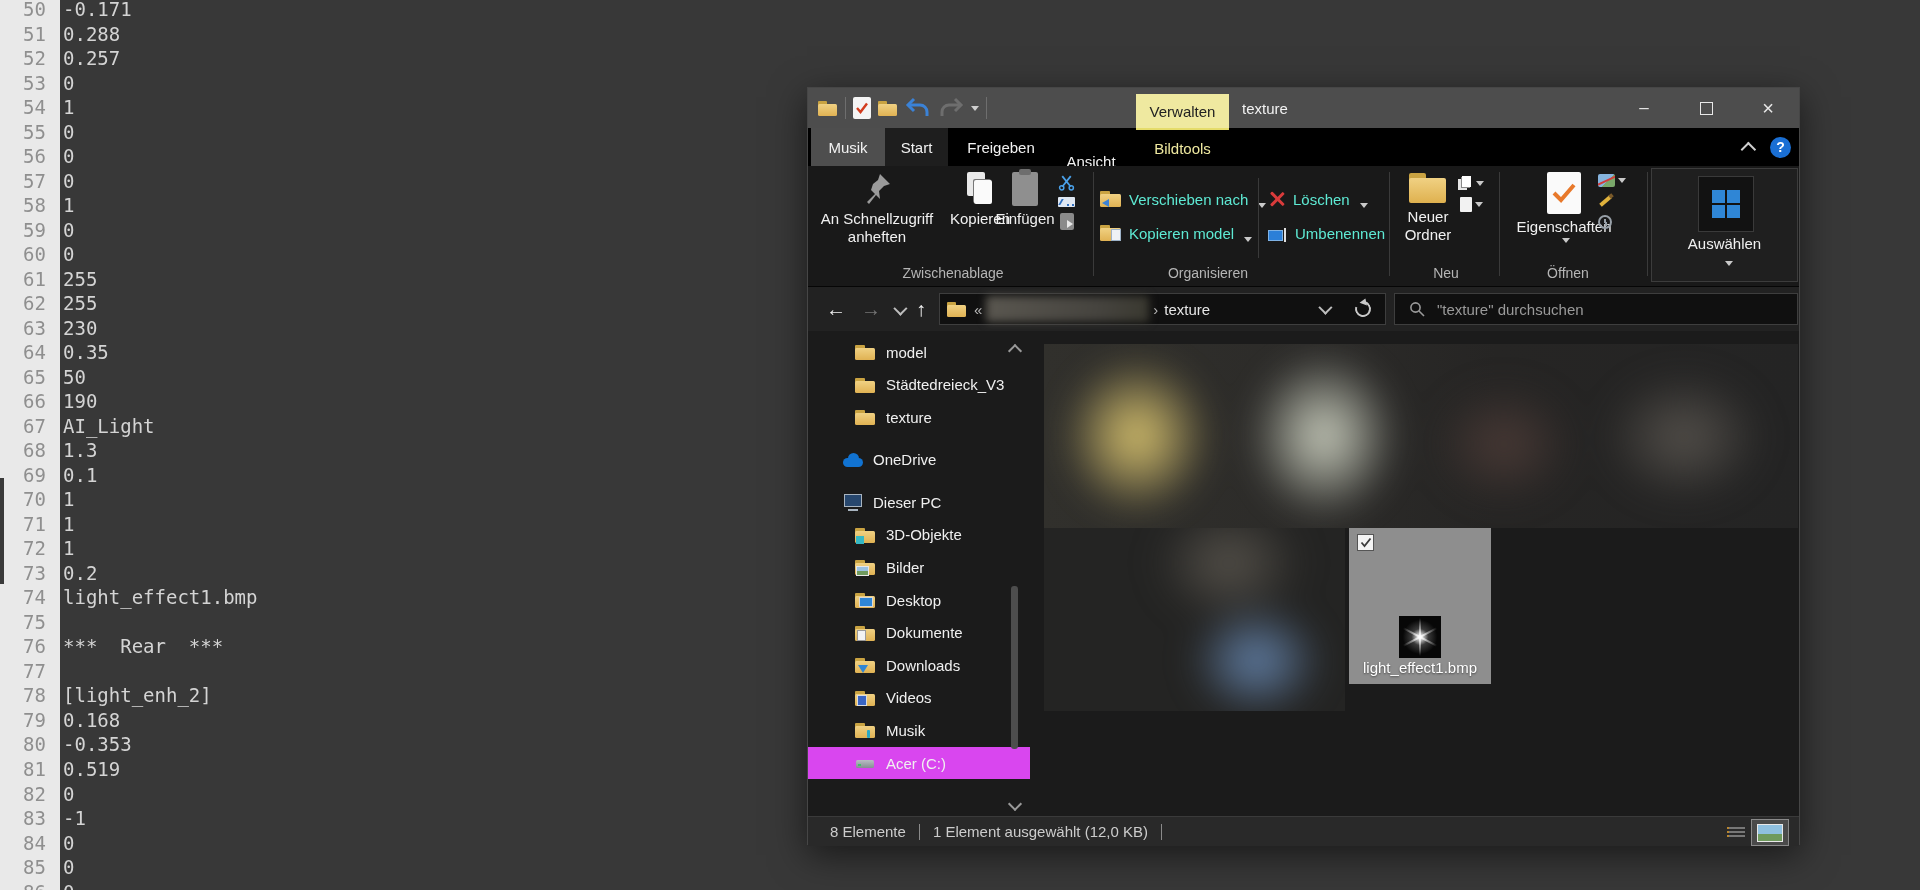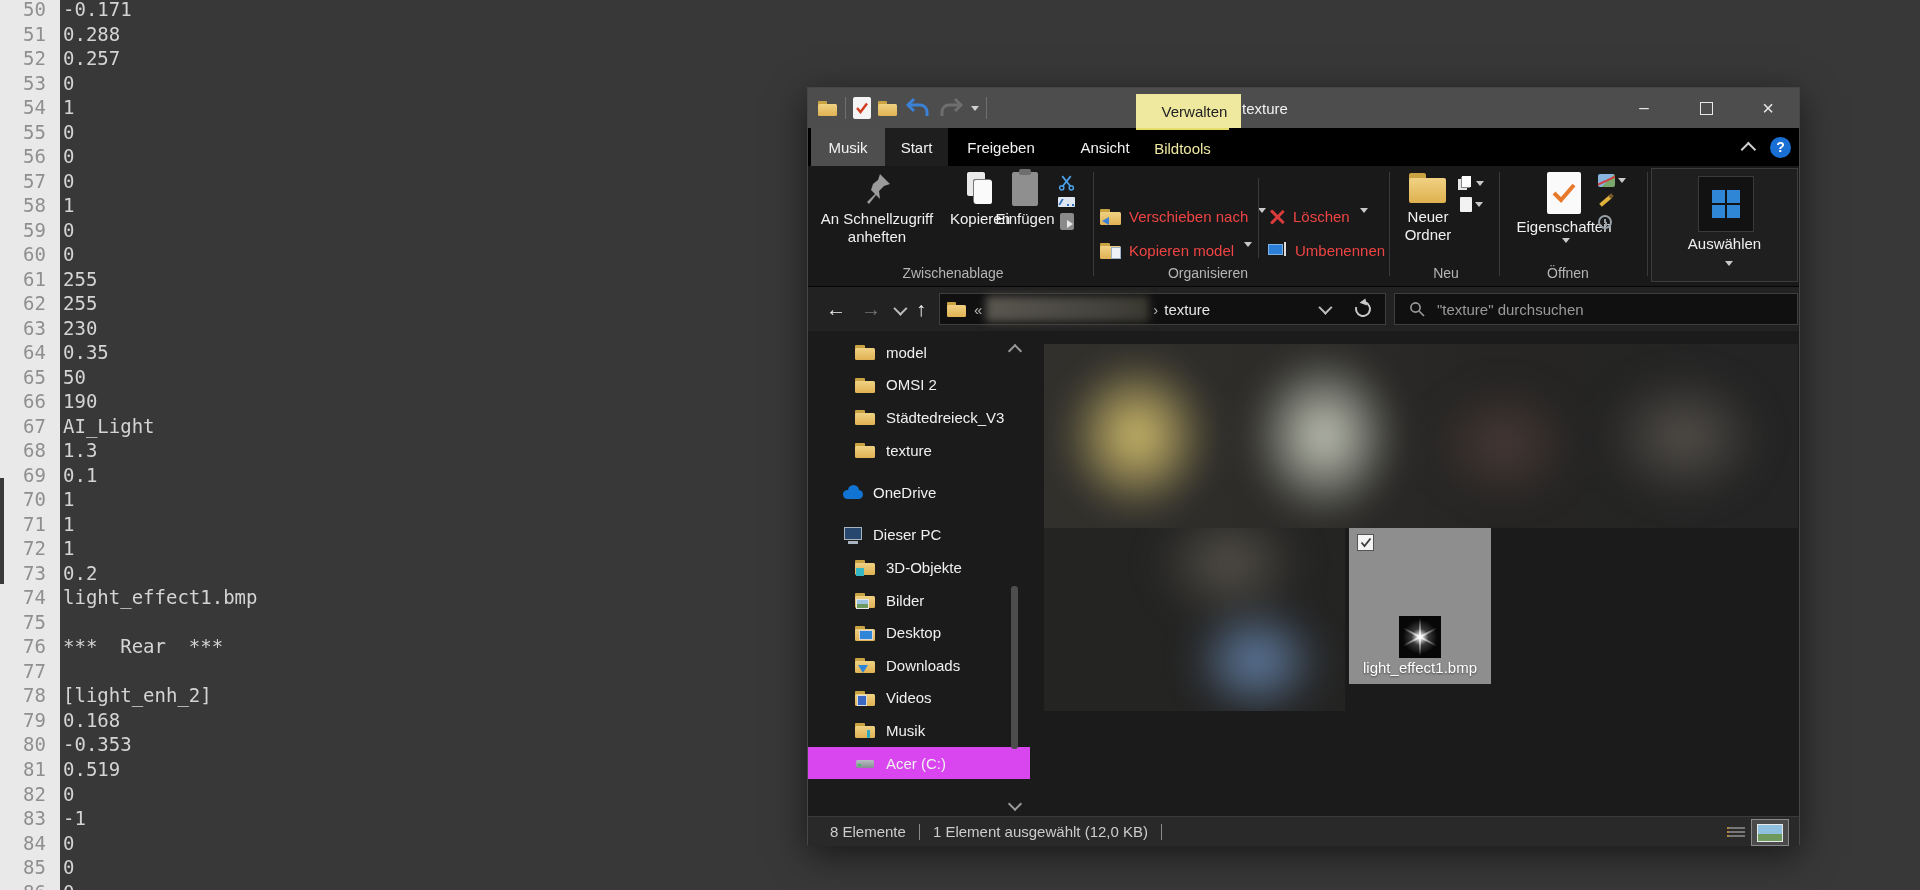--- a/index.html
+++ b/index.html
@@ -22,44 +22,44 @@
   .qat{position:absolute;left:10px;top:0;height:40px;display:flex;align-items:center;gap:7px;}
   .qsep{width:1px;height:22px;background:#6e6e6e;}
   .mini-folder{position:relative;width:20px;height:17px;}
   .mini-folder::before{content:"";position:absolute;left:0;top:1px;width:9px;height:5px;background:#c9a342;border-radius:1px;}
   .mini-folder::after{content:"";position:absolute;left:0;top:4px;width:19px;height:12px;
       background:linear-gradient(180deg,#f0d183,#e0b253);border-radius:1.5px;}
   .mini-doc{position:relative;width:18px;height:22px;background:#f4f4f4;border-radius:2px;}
   .mini-doc svg{position:absolute;left:2px;top:5px;}
   .caret-down{width:0;height:0;border-left:4px solid transparent;border-right:4px solid transparent;border-top:5px solid #cfcfcf;}
   .manage-chip{position:absolute;left:328px;top:6px;width:93px;height:34px;background:#efe9a0;color:#222;
-      display:flex;align-items:center;justify-content:center;font-size:15px;padding-left:12px;}
+      display:flex;align-items:center;justify-content:center;font-size:15px;}
   .win-title{position:absolute;left:434px;top:0;height:40px;display:flex;align-items:center;font-size:15px;color:#f2f2f2;}
   .win-controls{position:absolute;right:0;top:0;height:40px;display:flex;}
   .wc{width:62px;height:40px;display:flex;align-items:center;justify-content:center;color:#e8e8e8;font-size:17px;}
   .wc .maxbox{width:11px;height:11px;border:1.5px solid #e8e8e8;}
   
   .menubar{position:absolute;left:0;top:40px;width:100%;height:38px;background:#000;}
   .tab{position:absolute;top:0;height:38px;display:flex;align-items:center;justify-content:center;font-size:15px;color:#f2f2f2;box-sizing:border-box;}
   .tab-file{left:3px;width:74px;background:#4e4e4e;}
   .tab-start{left:77px;width:63px;background:#1e1e1e;}
   .tab-share{left:140px;width:106px;}
-  .tab-view{left:256px;width:82px;}
+  .tab-view{left:242px;width:82px;margin-top:14px;}
   .tab-imgtools{left:328px;width:93px;border-top:2px solid #e5dc6b;color:#efe9a0;}
   .menu-right{position:absolute;right:8px;top:0;height:38px;display:flex;align-items:center;gap:14px;}
   .chev-up{width:9px;height:9px;border-left:2px solid #cfcfcf;border-top:2px solid #cfcfcf;transform:rotate(45deg) translateY(3px);}
   .help-btn{width:21px;height:21px;border-radius:50%;background:#1a6fd4;color:#fff;font-size:14px;font-weight:bold;
       display:flex;align-items:center;justify-content:center;}
   
   .ribbon{position:absolute;left:0;top:78px;width:100%;height:120px;background:#191919;}
   .gsep{position:absolute;top:6px;width:1px;height:104px;background:#3a3a3a;}
   .grouplabel{position:absolute;bottom:5px;font-size:14px;color:#b5b5b5;text-align:center;}
   .bigbtn{position:absolute;top:6px;display:flex;flex-direction:column;align-items:center;font-size:15px;color:#f0f0f0;}
   .bigbtn .lbl{margin-top:4px;text-align:center;line-height:18px;}
-  .rowbtn{position:absolute;display:flex;align-items:flex-start;gap:7px;font-size:15px;color:#ef4444;height:24px;margin-top:24px;}
+  .rowbtn{position:absolute;display:flex;align-items:flex-end;gap:7px;font-size:15px;color:#5eead4;height:24px;}
   .tri{width:0;height:0;border-left:4px solid transparent;border-right:4px solid transparent;border-top:5px solid #c9c9c9;margin-left:3px;}
   .folder-ic{position:relative;width:22px;height:18px;flex:none;}
   .folder-ic::before{content:"";position:absolute;left:0;top:1px;width:10px;height:5px;background:#c9a342;border-radius:1px;}
   .folder-ic::after{content:"";position:absolute;left:0;top:4px;width:21px;height:13px;
       background:linear-gradient(180deg,#f0d183,#e0b253);border-radius:1.5px;}
   .ov-arrow{position:absolute;left:2px;bottom:1px;width:0;height:0;z-index:2;
       border-top:4px solid transparent;border-bottom:4px solid transparent;border-right:7px solid #3b82d6;}
   .ov-pages{position:absolute;right:1px;bottom:1px;width:8px;height:10px;background:#eef2f6;border:1px solid #9db2c8;z-index:2;}
   .big-folder{position:relative;width:38px;height:32px;}
   .big-folder::before{content:"";position:absolute;left:0;top:1px;width:17px;height:8px;background:#c9a342;border-radius:2px;}
@@ -563,24 +563,20 @@
     </div>
 
     <div class="content">
       <div class="sidebar">
 
           <div class="srow lv2">
             <span class="ic folder"></span>
             <span>model</span>
           </div>
 
-          <div class="srow lv2">
-            <span class="ic folder"></span>
-            <span>OMSI 2</span>
-          </div>
 
           <div class="srow lv2">
             <span class="ic folder"></span>
             <span>Städtedreieck_V3</span>
           </div>
 
           <div class="srow lv2">
             <span class="ic folder"></span>
             <span>texture</span>
           </div>
@@ -609,20 +605,26 @@
             <span>Bilder</span>
           </div>
 
           <div class="srow lv2">
             <span class="ic folder-desktop">
               <i class="ov"></i>
             </span>
             <span>Desktop</span>
           </div>
 
+          <div class="srow lv2">
+            <span class="ic folder-documents">
+              <i class="ov"></i>
+            </span>
+            <span>Dokumente</span>
+          </div>
 
           <div class="srow lv2">
             <span class="ic folder-downloads">
               <i class="ov"></i>
             </span>
             <span>Downloads</span>
           </div>
 
           <div class="srow lv2">
             <span class="ic folder-videos">

